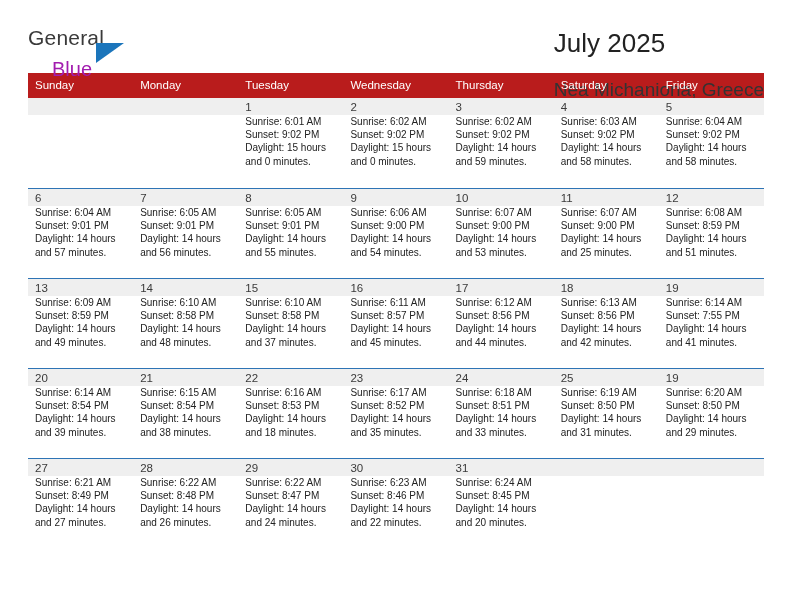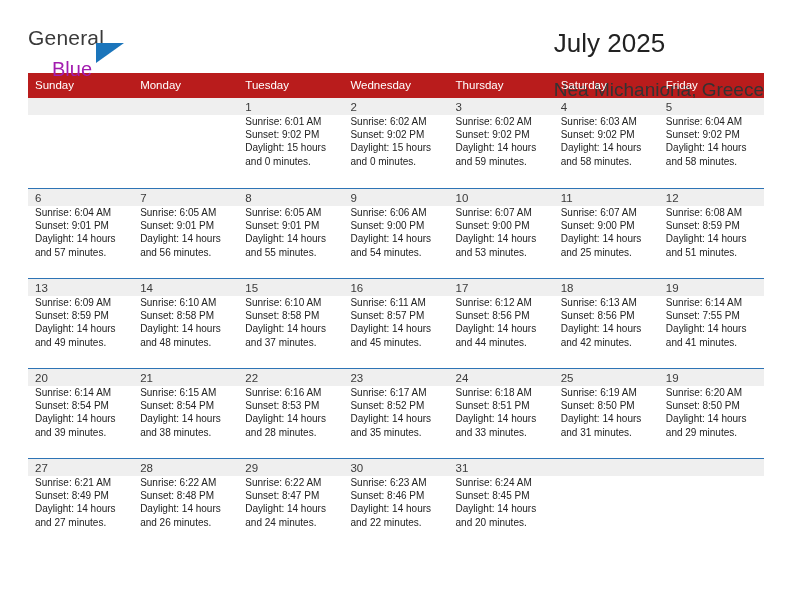--- a/index.html
+++ b/index.html
@@ -337,21 +337,21 @@
               <div>Daylight: 14 hours</div>
               <div>and 38 minutes.</div>
             </div>
           </div>
           <div class="cell">
             <div class="cell-daynum">22</div>
             <div class="cell-body">
               <div>Sunrise: 6:16 AM</div>
               <div>Sunset: 8:53 PM</div>
               <div>Daylight: 14 hours</div>
-              <div>and 28 minutes.</div>
+              <div>and 18 minutes.</div>
             </div>
           </div>
           <div class="cell">
             <div class="cell-daynum">23</div>
             <div class="cell-body">
               <div>Sunrise: 6:17 AM</div>
               <div>Sunset: 8:52 PM</div>
               <div>Daylight: 14 hours</div>
               <div>and 35 minutes.</div>
             </div>

